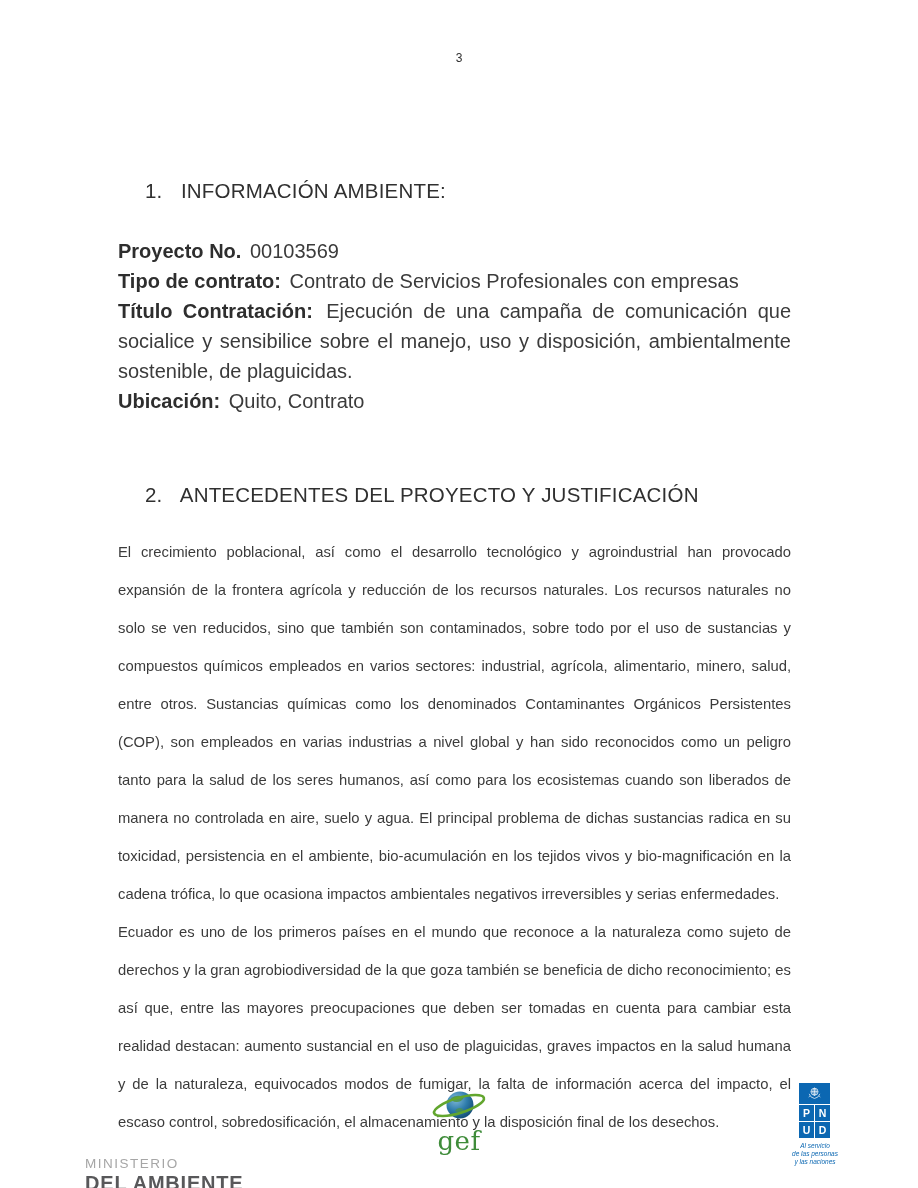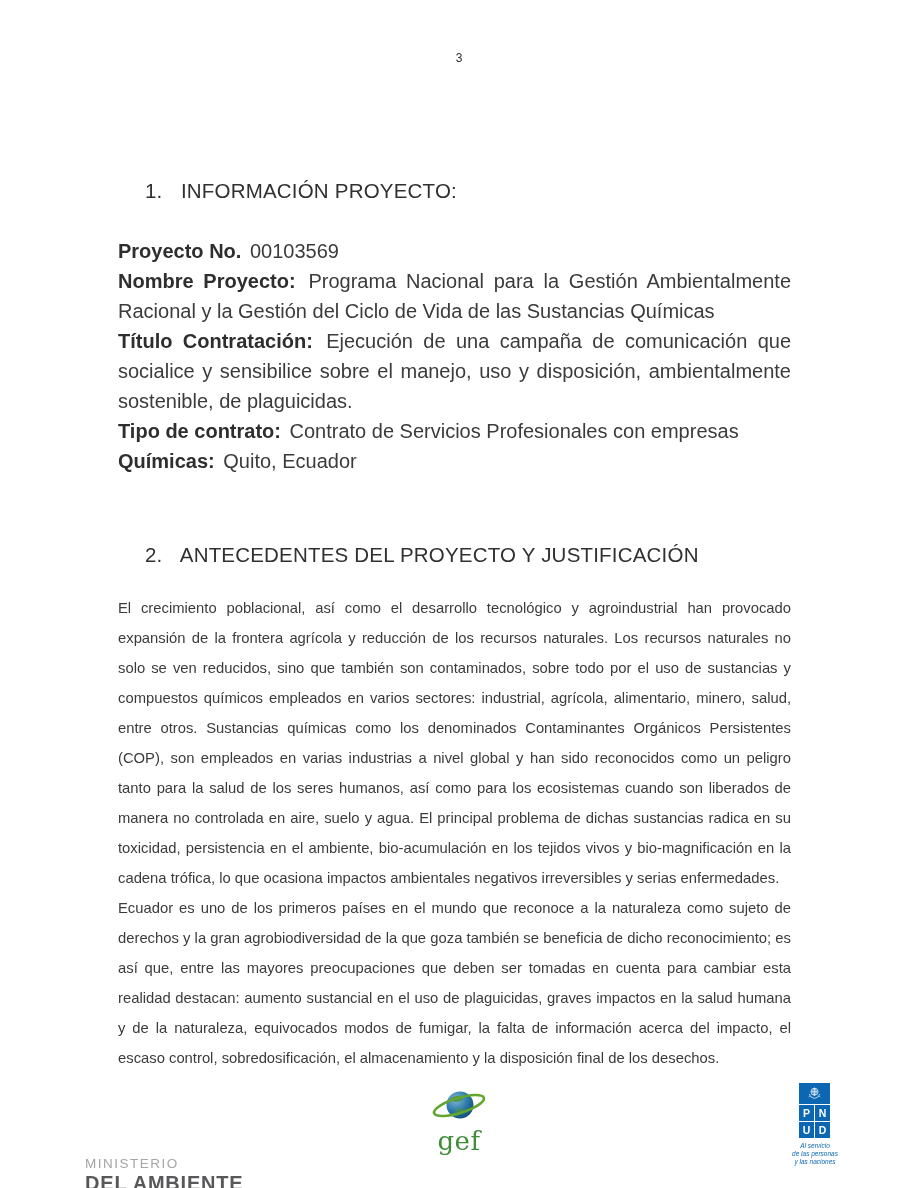--- a/index.html
+++ b/index.html
@@ -29,21 +29,21 @@
   .h2 { margin-top:66px; }
   .h-num { display:inline-block; min-width:30px; }
   .fields { margin-top:32px; }
   .field {
     font-size:20px; line-height:30px;
     text-align:justify; color:#3b3b3b;
   }
   .field b { color:#2e2e2e; margin-right:3px; }
   .paragraphs { margin-top:25px; }
   .para {
-    font-size:14.8px; line-height:30px;
+    font-size:14.8px; line-height:38px;
     text-align:justify; color:#3b3b3b;
   }
   
   .ministry {
     position:absolute; left:85px; top:1156px;
     font-family:"Liberation Sans", sans-serif;
   }
   .ministry .line1 {
     font-size:13.5px; letter-spacing:1.5px; color:#a6a6a6; font-weight:400;
   }
@@ -89,43 +89,39 @@
 </style>
 </head>
 <body>
 
 <div class="page-number">3</div>
 
 <div class="content">
 
   <div class="heading h1">
     <span class="h-num">1.</span>
-    <span>INFORMACIÓN PROYECTO:</span>
+    <span>INFORMACIÓN AMBIENTE:</span>
   </div>
 
   <div class="fields">
     <p class="field">
       <b>Proyecto No.</b>
       <span>00103569</span>
     </p>
     <p class="field">
-      <b>Nombre Proyecto:</b>
-      <span>Programa Nacional para la Gestión Ambientalmente Racional y la Gestión del Ciclo de Vida de las Sustancias Químicas</span>
+      <b>Tipo de contrato:</b>
+      <span>Contrato de Servicios Profesionales con empresas</span>
     </p>
     <p class="field">
       <b>Título Contratación:</b>
       <span>Ejecución de una campaña de comunicación que socialice y sensibilice sobre el manejo, uso y disposición, ambientalmente sostenible, de plaguicidas.</span>
     </p>
     <p class="field">
-      <b>Tipo de contrato:</b>
-      <span>Contrato de Servicios Profesionales con empresas</span>
-    </p>
-    <p class="field">
-      <b>Químicas:</b>
-      <span>Quito, Ecuador</span>
+      <b>Ubicación:</b>
+      <span>Quito, Contrato</span>
     </p>
   </div>
 
   <div class="heading h2">
     <span class="h-num">2.</span>
     <span>ANTECEDENTES DEL PROYECTO Y JUSTIFICACIÓN</span>
   </div>
 
   <div class="paragraphs">
     <p class="para">El crecimiento poblacional, así como el desarrollo tecnológico y agroindustrial han provocado expansión de la frontera agrícola y reducción de los recursos naturales. Los recursos naturales no solo se ven reducidos, sino que también son contaminados, sobre todo por el uso de sustancias y compuestos químicos empleados en varios sectores: industrial, agrícola, alimentario, minero, salud, entre otros. Sustancias químicas como los denominados Contaminantes Orgánicos Persistentes (COP), son empleados en varias industrias a nivel global y han sido reconocidos como un peligro tanto para la salud de los seres humanos, así como para los ecosistemas cuando son liberados de manera no controlada en aire, suelo y agua. El principal problema de dichas sustancias radica en su toxicidad, persistencia en el ambiente, bio-acumulación en los tejidos vivos y bio-magnificación en la cadena trófica, lo que ocasiona impactos ambientales negativos irreversibles y serias enfermedades.</p>

